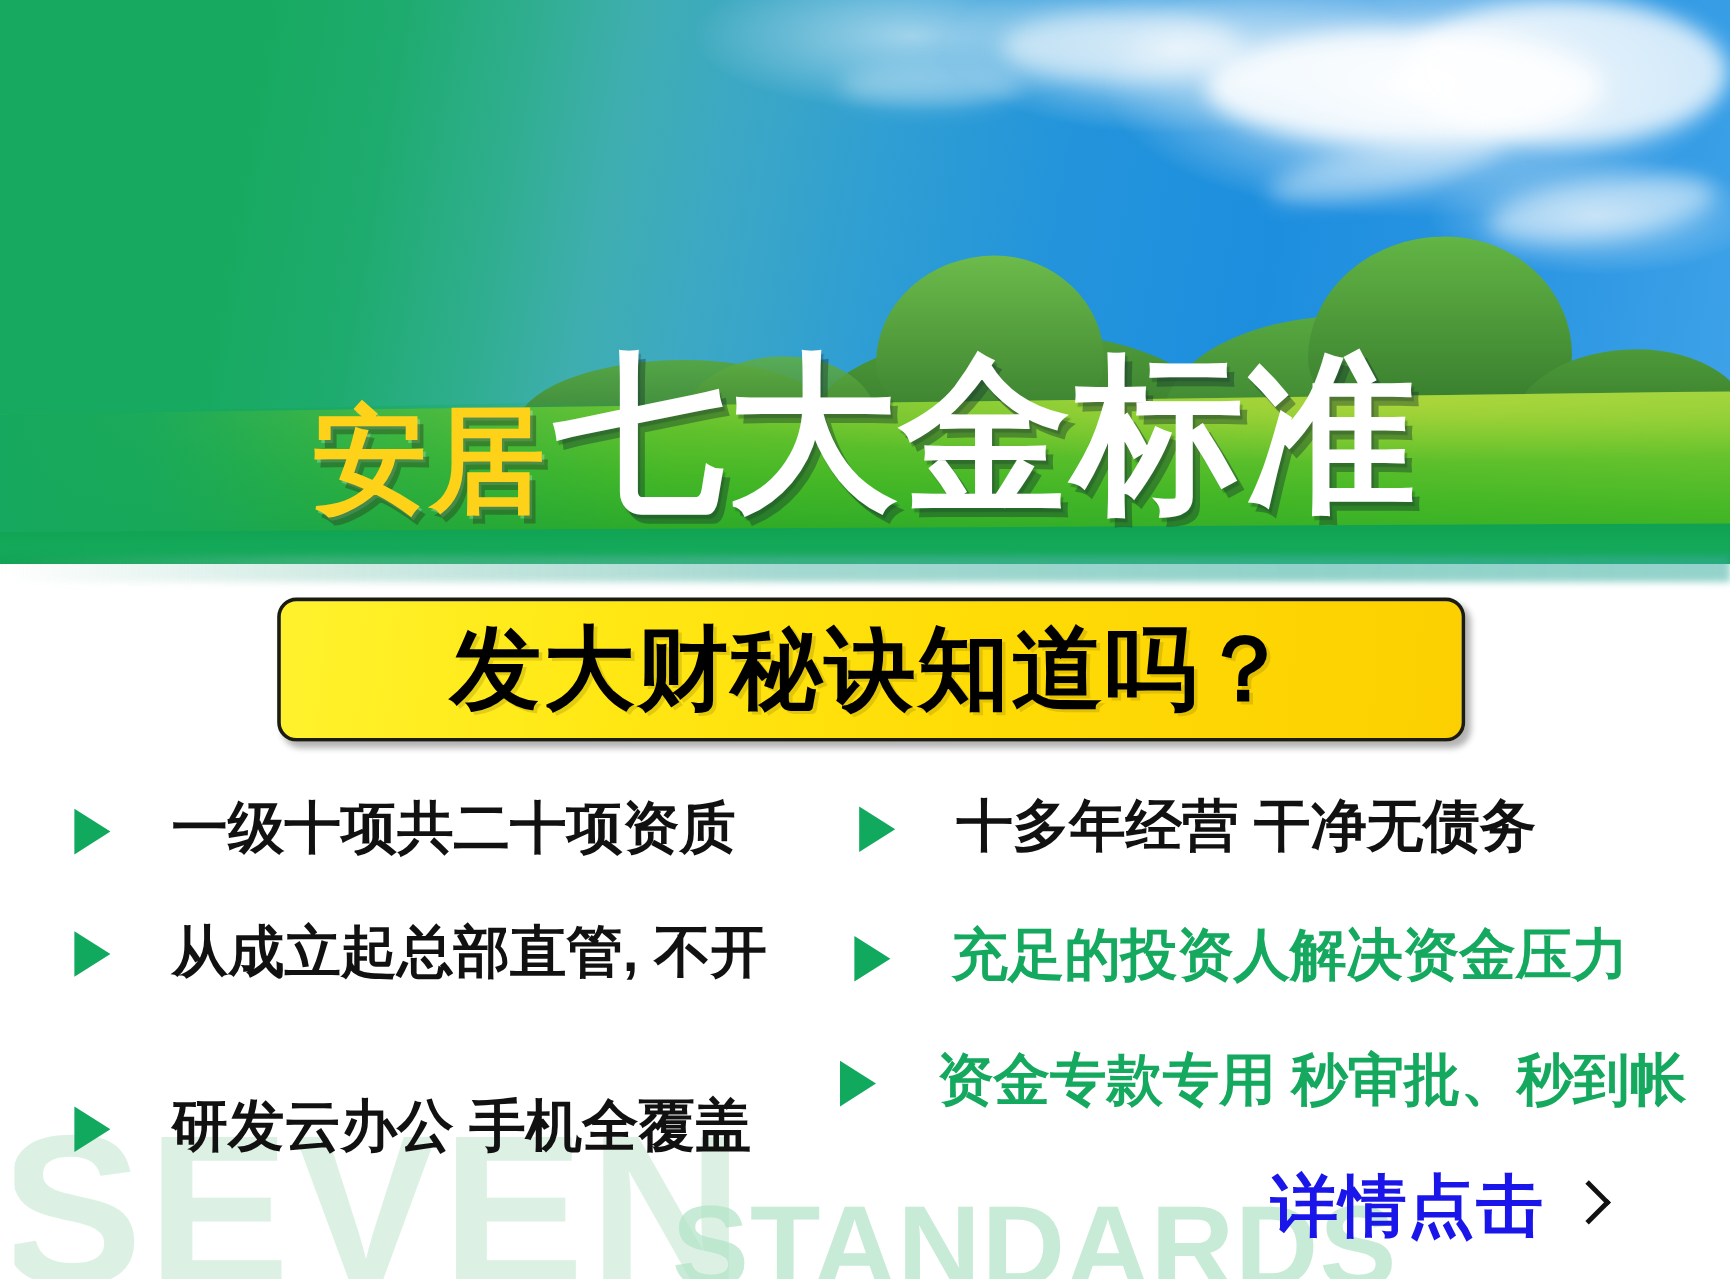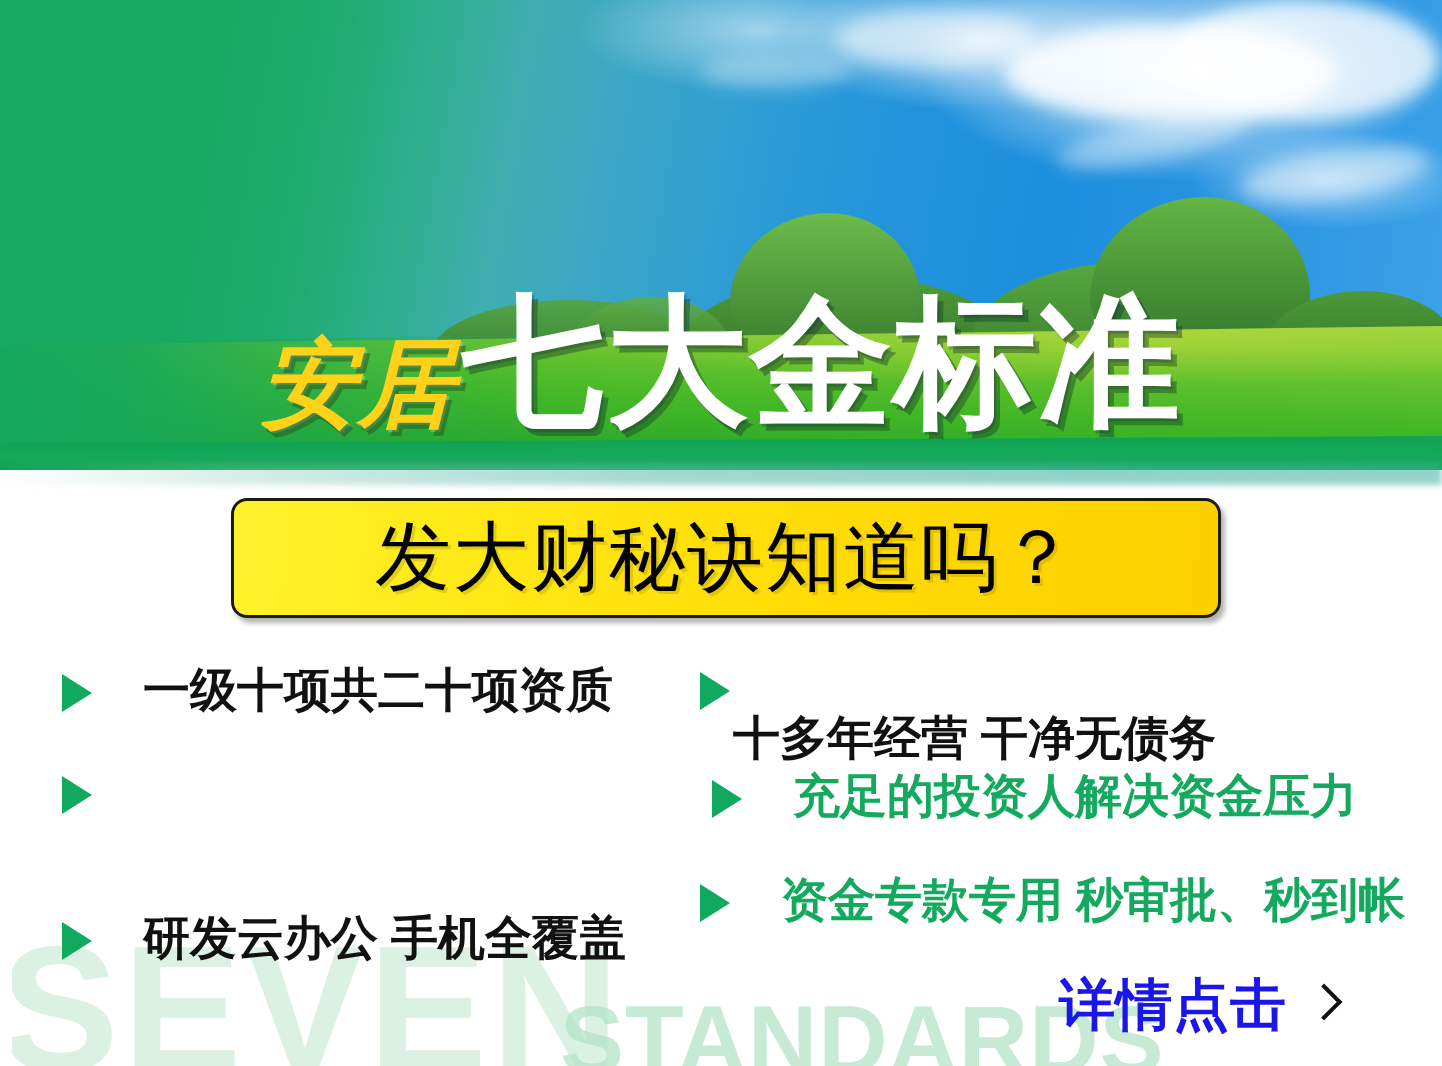--- a/index.html
+++ b/index.html
@@ -66,41 +66,41 @@
     font-size:108px;line-height:1;font-weight:bold;letter-spacing:4px;
     color:#ffffff;
     text-shadow:5px 6px 0 rgba(25,60,45,.45), 2px 3px 1px rgba(20,50,40,.35);
     white-space:nowrap;
   }
   .subline{
     position:absolute;left:0;top:268px;width:1442px;
     text-align:center;white-space:nowrap;
   }
   .sub-anju{
-    font-size:96px;font-weight:bold;font-style:italic;color:#ffd21a;
+    font-size:96px;font-weight:bold;color:#ffd21a;
     letter-spacing:2px;
     text-shadow:5px 6px 0 rgba(40,70,30,.45),2px 2px 0 rgba(255,255,255,.25);
     vertical-align:-6px;
   }
   .sub-main{
     font-size:142px;font-weight:bold;color:#ffffff;letter-spacing:2px;
     text-shadow:6px 7px 0 rgba(25,60,45,.42), 2px 3px 1px rgba(20,50,40,.3);
     margin-left:6px;
   }
 
   
   .yellow-banner{
     position:absolute;left:231px;top:498px;width:984px;height:114px;
     border:3px solid #1b1b10;border-radius:16px;
     background:linear-gradient(95deg,#fff22d 0%, #ffe815 26%, #ffdc06 58%, #fcd000 100%);
     box-shadow:4px 5px 5px rgba(0,0,0,.30);
     display:flex;align-items:center;justify-content:center;
   }
   .yellow-banner span{
-    font-size:76px;font-weight:normal;color:#000000;letter-spacing:2px;
+    font-size:76px;font-weight:bold;color:#000000;letter-spacing:2px;
     text-shadow:3px 3px 0 rgba(140,120,0,.25);
     white-space:nowrap;
   }
 
   
   .watermark{position:absolute;left:12px;top:930px;width:1442px;height:136px;overflow:hidden;pointer-events:none;}
   .wm-seven{
     position:absolute;left:-12px;top:-10px;
     font-size:178px;font-weight:bold;letter-spacing:4px;
     color:#bfe6cd;opacity:.55;line-height:1;
@@ -134,21 +134,21 @@
     letter-spacing:0px;white-space:nowrap;margin-left:33px;
   }
   .btext .hl{color:#14a95e;}
   .btext.green{color:#14a95e;}
   .b2line{line-height:1.22;}
   .b2line .l2{display:block;margin-left:8px;}
 
   .bl-1{position:absolute;top:2px;left:0;}
   .bl-2{position:absolute;top:104px;left:0;}
   .bl-3{position:absolute;top:250px;left:0;}
-  .br-1{position:absolute;top:0px;left:0;flex-direction:column;}
+  .br-1{position:absolute;top:0px;left:16px;}
   .br-2{position:absolute;top:108px;left:12px;}
   .br-3{position:absolute;top:212px;left:0;}
 
   
   .cta{
     position:absolute;left:1059px;top:968px;
     display:flex;align-items:center;
     cursor:pointer;
   }
   .cta-text{
@@ -211,20 +211,21 @@
   <div class="col col-left">
 
     <div class="bullet bl-1">
       <span class="tri"></span>
       <span class="btext">一级十项共二十项资质</span>
     </div>
 
     <div class="bullet bl-2">
       <span class="tri"></span>
       <span class="btext b2line">
+        <span>从成立起总部直管, 不开</span>
       </span>
     </div>
 
     <div class="bullet bl-3">
       <span class="tri"></span>
       <span class="btext">研发云办公  手机全覆盖</span>
     </div>
 
   </div>
 

